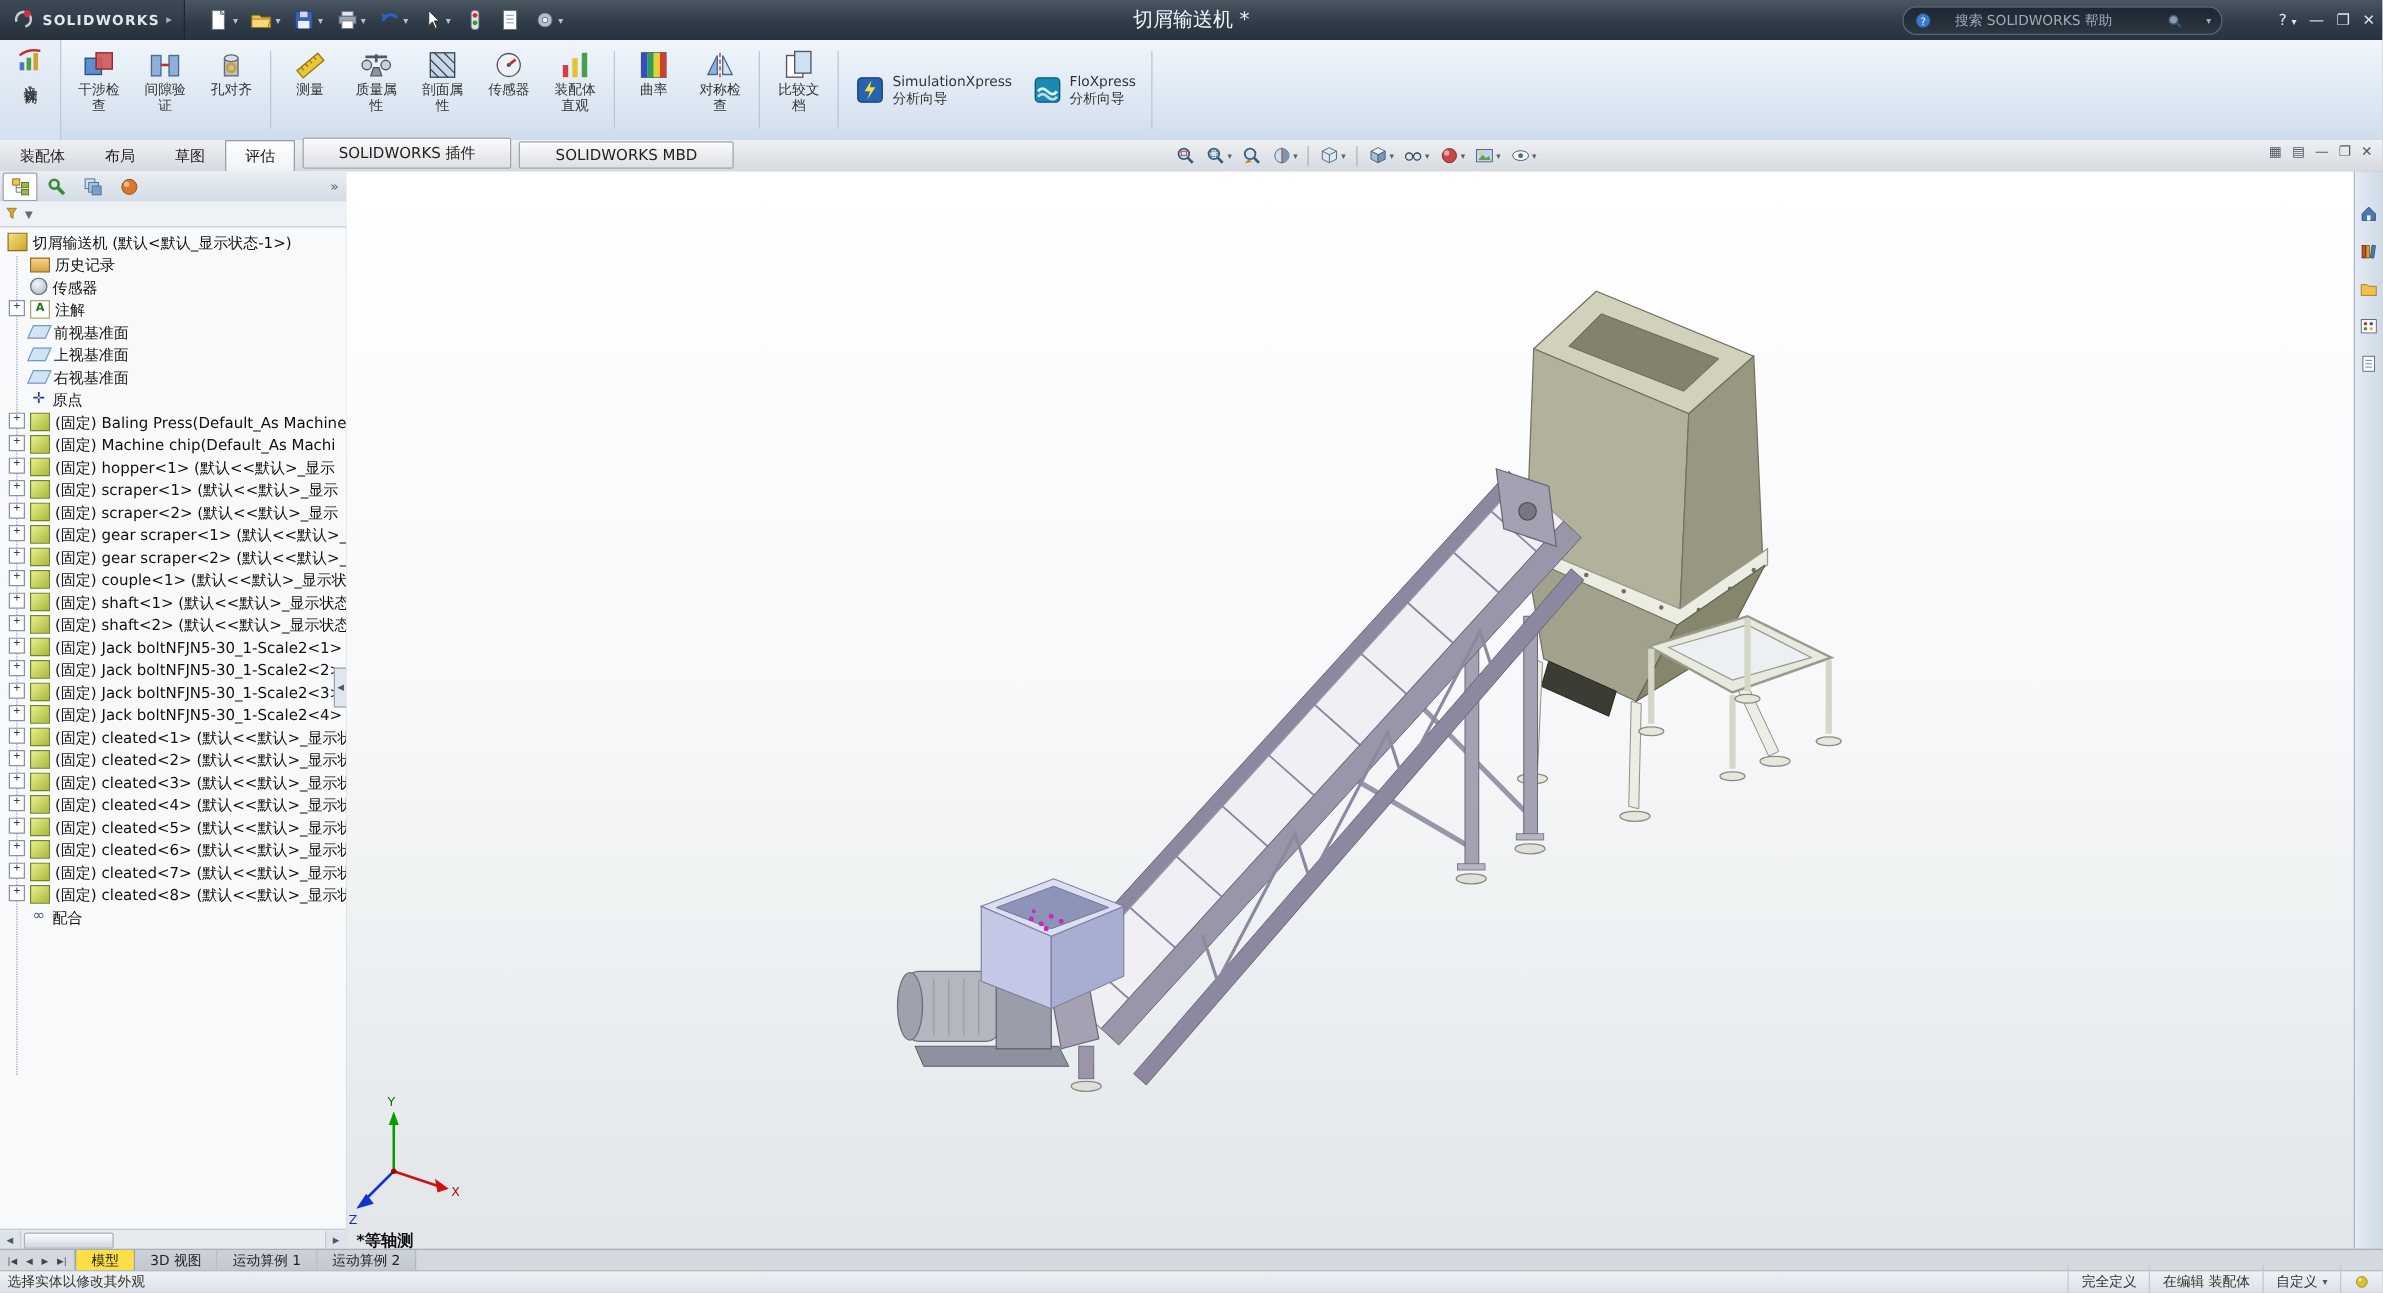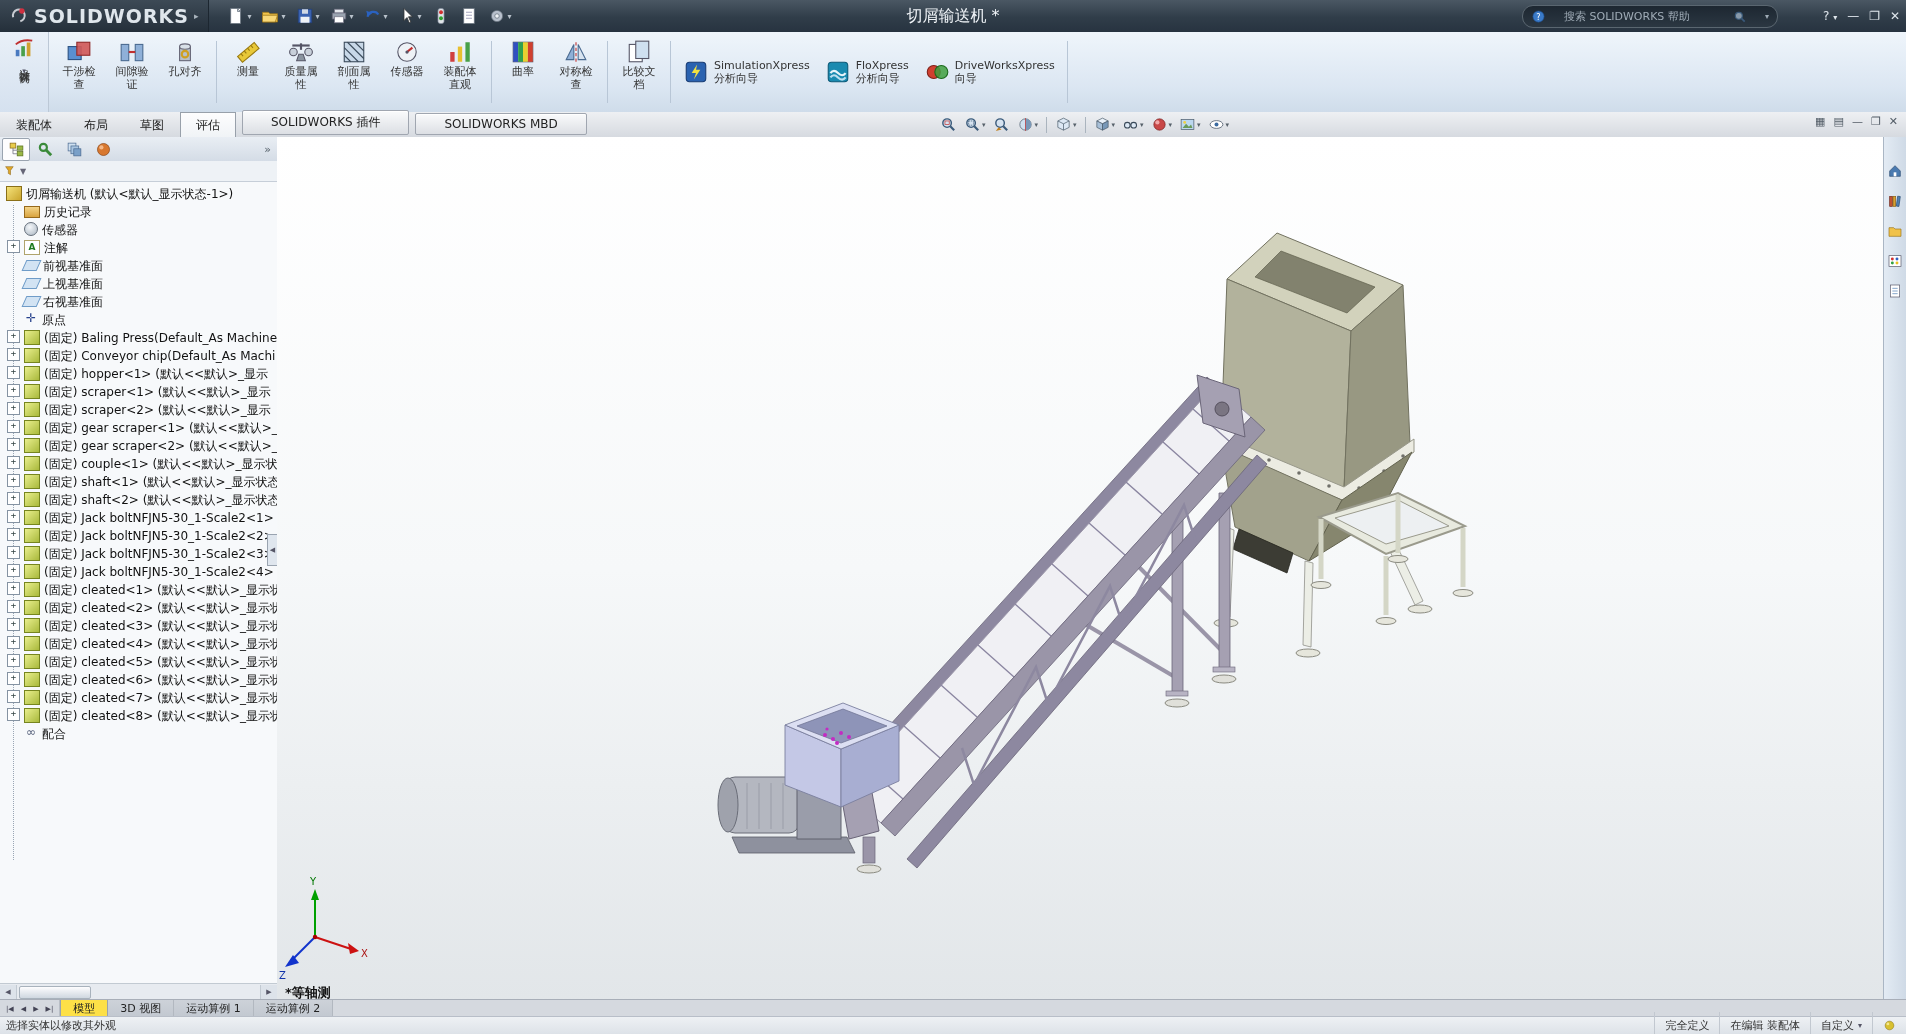--- a/index.html
+++ b/index.html
@@ -4,21 +4,21 @@
 <style>
   html,body{margin:0;padding:0}
   body{width:1906px;height:1034px;overflow:hidden;position:relative;
        font-family:"DejaVu Sans","Liberation Sans",sans-serif;background:#cfd6de;font-size:12px}
 
   
   .titlebar{position:absolute;left:0;top:0;right:0;height:32px;
     background:linear-gradient(#4a5763,#303d49 55%,#273340);color:#e8edf2;display:flex;align-items:center}
   .brand{display:flex;align-items:center;gap:5px;padding:0 10px;height:100%;
     background:linear-gradient(#3d4a56,#242f3a);border-right:1px solid #1c2630}
-  .brand .bname{font-weight:bold;font-size:19px;letter-spacing:1px;color:#dfe6ec}
+  .brand .bname{font-weight:bold;font-size:11px;letter-spacing:1px;color:#dfe6ec}
   .brand .bcaret{font-size:9px;color:#aab4bd}
   .qtoolbar{display:flex;align-items:center;gap:2px;margin-left:14px}
   .qbtn{display:flex;align-items:center;gap:2px;padding:2px 4px;border-radius:2px;cursor:default}
   .qbtn .caret{font-size:8px;color:#b9c2cb}
   .wintitle{position:absolute;left:0;right:0;text-align:center;font-size:16px;color:#f0f4f8;pointer-events:none}
   .search{position:absolute;right:128px;top:5px;width:238px;height:21px;border:1px solid #5a6670;border-radius:11px;
     background:linear-gradient(#1d2731,#2b3742);display:flex;align-items:center;gap:18px;padding:0 8px;color:#9fabb6;font-size:11px}
   .search .stext{flex:1;white-space:nowrap;overflow:hidden}
   .tbarbtns{position:absolute;right:6px;top:0;height:32px;display:flex;align-items:center;gap:10px;color:#dfe6ec;font-size:12px}
   .tbarbtns span{cursor:default}
@@ -537,29 +537,20 @@
       </div>
     <div class="rbtn h">
         <svg class="ric" viewBox="0 0 24 24">
           <use href="#ic-flo"></use>
         </svg>
         <div class="lines">
           <span>FloXpress</span>
           <span>分析向导</span>
         </div>
       </div>
-    <div class="rbtn h">
-        <svg class="ric" viewBox="0 0 24 24">
-          <use href="#ic-dw"></use>
-        </svg>
-        <div class="lines">
-          <span>DriveWorksXpress</span>
-          <span>向导</span>
-        </div>
-      </div>
     <div class="rsep"></div>
   </div>
 </div>
 
 <div class="tabrow">
   <div class="tab">装配体</div>
   <div class="tab">布局</div>
   <div class="tab">草图</div>
   <div class="tab active">评估</div>
   <div class="tab addon">SOLIDWORKS 插件</div>
@@ -706,21 +697,21 @@
           <span>原点</span>
         </div>
       <div class="trow">
           <span class="pbox">+</span>
           <span class="ticon i-part"></span>
           <span>(固定) Baling Press(Default_As Machine</span>
         </div>
       <div class="trow">
           <span class="pbox">+</span>
           <span class="ticon i-part"></span>
-          <span>(固定) Conveyor chip(Default_As Machi</span>
+          <span>(固定) Machine chip(Default_As Machi</span>
         </div>
       <div class="trow">
           <span class="pbox">+</span>
           <span class="ticon i-part"></span>
           <span>(固定) hopper&lt;1&gt; (默认&lt;&lt;默认&gt;_显示</span>
         </div>
       <div class="trow">
           <span class="pbox">+</span>
           <span class="ticon i-part"></span>
           <span>(固定) scraper&lt;1&gt; (默认&lt;&lt;默认&gt;_显示</span>

